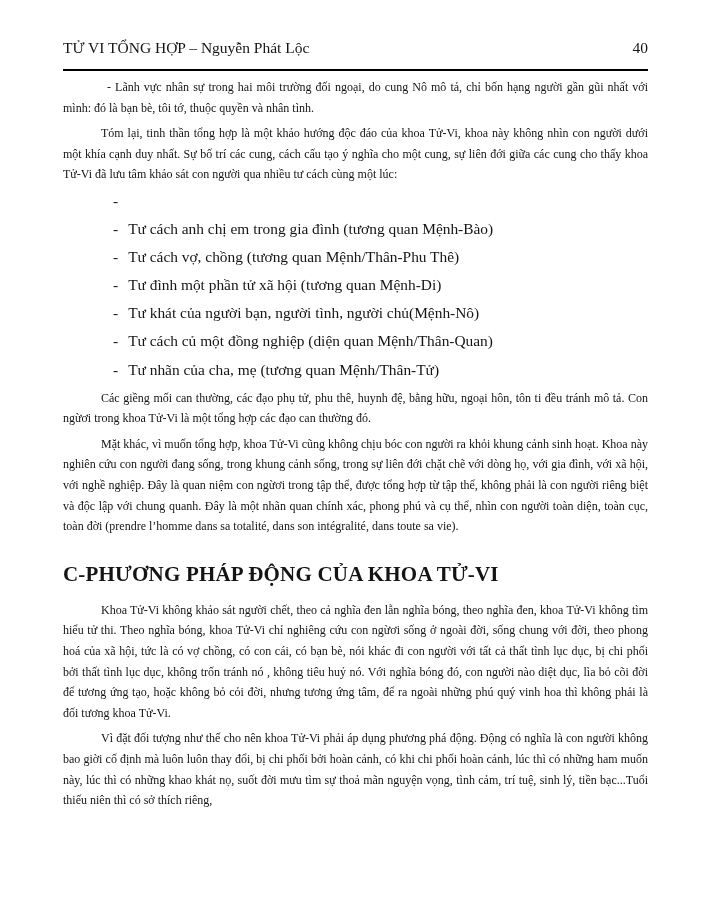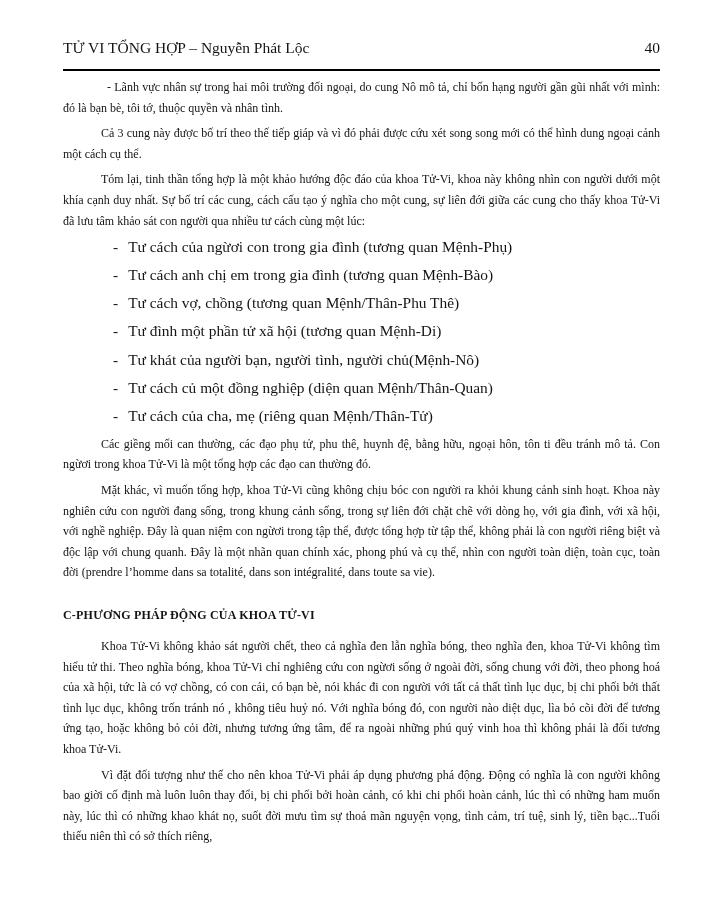--- a/index.html
+++ b/index.html
@@ -11,21 +11,21 @@
     width: 705px;
     height: 913px;
     overflow: hidden;
     font-family: "Liberation Serif", "DejaVu Serif", serif;
     color: #141414;
   }
   .page {
     box-sizing: border-box;
     width: 705px;
     height: 913px;
-    padding: 38px 45px 0 63px;
+    padding: 38px 57px 0 63px;
     background: #ffffff;
   }
   .page-header {
     display: flex;
     justify-content: space-between;
     align-items: baseline;
     font-size: 15.5px;
     line-height: 20px;
   }
   .header-rule {
@@ -55,48 +55,46 @@
     margin-bottom: 7.5px;
   }
   .bullet-dash {
     flex: 0 0 auto;
     padding-right: 10px;
   }
   .bullet-text {
     flex: 1 1 auto;
   }
   h2.section-heading {
-    font-size: 12px;
+    font-size: 21px;
     font-weight: bold;
     margin: 25px 0 13px 0;
     letter-spacing: 0.2px;
   }
 </style>
 </head>
 <body>
 
 <div class="page">
 
   <div class="page-header">
     <span>TỬ VI TỔNG HỢP – Nguyễn Phát Lộc</span>
     <span>40</span>
   </div>
 
   <div class="header-rule"></div>
 
   <p class="body-par first-par">- Lãnh vực nhân sự trong hai môi trường đối ngoại, do cung Nô mô tả, chỉ bốn hạng người gần gũi nhất với mình: đó là bạn bè, tôi tớ, thuộc quyền và nhân tình.</p>
 
-  <p class="body-par">Cả 3 cung này được bố trí theo thế tiếp giáp và vì đó phải được cứu xét song song mới có thể hình dung ngoại cảnh một cách cụ thể.</p>
 
   <p class="body-par">Tóm lại, tinh thần tổng hợp là một khảo hướng độc đáo của khoa Tử-Vi, khoa này không nhìn con người dưới một khía cạnh duy nhất. Sự bố trí các cung, cách cấu tạo ý nghĩa cho một cung, sự liên đới giữa các cung cho thấy khoa Tử-Vi đã lưu tâm khảo sát con người qua nhiều tư cách cùng một lúc:</p>
 
   <div class="bullet-list">
     <div class="bullet-row">
       <span class="bullet-dash">-</span>
-      <span class="bullet-text">Tư cách của ngừơi con trong gia đình (tương quan Mệnh-Phụ)</span>
     </div>
     <div class="bullet-row">
       <span class="bullet-dash">-</span>
       <span class="bullet-text">Tư cách anh chị em trong gia đình (tương quan Mệnh-Bào)</span>
     </div>
     <div class="bullet-row">
       <span class="bullet-dash">-</span>
       <span class="bullet-text">Tư cách vợ, chồng (tương quan Mệnh/Thân-Phu Thê)</span>
     </div>
     <div class="bullet-row">
@@ -106,21 +104,21 @@
     <div class="bullet-row">
       <span class="bullet-dash">-</span>
       <span class="bullet-text">Tư khát của người bạn, người tình, người chủ(Mệnh-Nô)</span>
     </div>
     <div class="bullet-row">
       <span class="bullet-dash">-</span>
       <span class="bullet-text">Tư cách củ một đồng nghiệp (diện quan Mệnh/Thân-Quan)</span>
     </div>
     <div class="bullet-row">
       <span class="bullet-dash">-</span>
-      <span class="bullet-text">Tư cách của cha, mẹ (riêng quan Mệnh/Thân-Tử)</span>
+      <span class="bullet-text">Tư nhãn của cha, mẹ (tương quan Mệnh/Thân-Tử)</span>
     </div>
   </div>
 
   <p class="body-par">Các giềng mối can thường, các đạo phụ tử, phu thê, huynh đệ, bằng hữu, ngoại hôn, tôn ti đều tránh mô tả. Con ngừơi trong khoa Tử-Vi là một tổng hợp các đạo can thường đó.</p>
 
   <p class="body-par">Mặt khác, vì muốn tổng hợp, khoa Tử-Vi cũng không chịu bóc con người ra khỏi khung cảnh sinh hoạt. Khoa này nghiên cứu con người đang sống, trong khung cảnh sống, trong sự liên đới chặt chẽ với dòng họ, với gia đình, với xã hội, với nghề nghiệp. Đây là quan niệm con ngừơi trong tập thể, được tổng hợp từ tập thể, không phải là con người riêng biệt và độc lập với chung quanh. Đây là một nhãn quan chính xác, phong phú và cụ thể, nhìn con người toàn diện, toàn cục, toàn đời (prendre l’homme dans sa totalité, dans son intégralité, dans toute sa vie).</p>
 
   <h2 class="section-heading">C-PHƯƠNG PHÁP ĐỘNG CỦA KHOA TỬ-VI</h2>
 
   <p class="body-par">Khoa Tử-Vi không khảo sát người chết, theo cả nghĩa đen lẫn nghĩa bóng, theo nghĩa đen, khoa Tử-Vi không tìm hiểu tử thi. Theo nghĩa bóng, khoa Tử-Vi chỉ nghiêng cứu con ngừơi sống ở ngoài đời, sống chung với đời, theo phong hoá của xã hội, tức là có vợ chồng, có con cái, có bạn bè, nói khác đi con người với tất cả thất tình lục dục, bị chi phối bởi thất tình lục dục, không trốn tránh nó , không tiêu huỷ nó. Với nghĩa bóng đó, con người nào diệt dục, lìa bỏ cõi đời để tương ứng tạo, hoặc không bỏ cỏi đời, nhưng tương ứng tâm, để ra ngoài những phú quý vinh hoa thì không phải là đối tương khoa Tử-Vi.</p>

